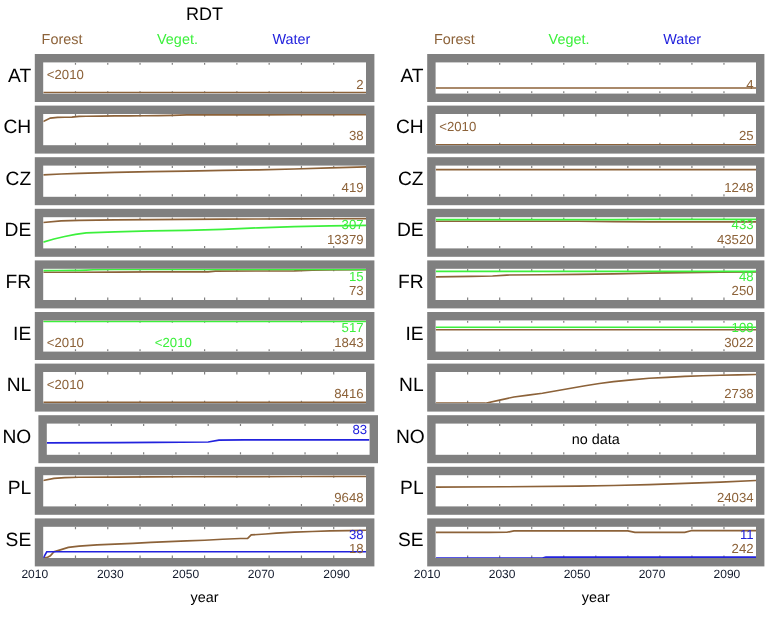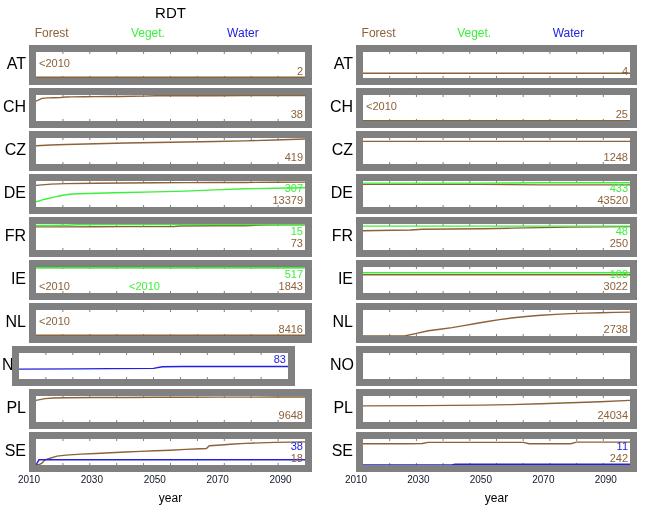--- a/index.html
+++ b/index.html
@@ -222,21 +222,21 @@
           <line x1="224.8" x2="224.8" y1="0" y2="3" stroke="#808080" stroke-width="1" vector-effect="non-scaling-stroke"></line>
           <line x1="224.8" x2="224.8" y1="35" y2="38" stroke="#808080" stroke-width="1" vector-effect="non-scaling-stroke"></line>
           <line x1="252.9" x2="252.9" y1="0" y2="3" stroke="#808080" stroke-width="1" vector-effect="non-scaling-stroke"></line>
           <line x1="252.9" x2="252.9" y1="35" y2="38" stroke="#808080" stroke-width="1" vector-effect="non-scaling-stroke"></line>
           <path d="M0.00 36.86 L281.00 36.86" fill="none" stroke="#8c6239" stroke-width="1.4" vector-effect="non-scaling-stroke"></path>
         </svg>
         <div class="pre2010 p-forest" style="color: rgb(140, 98, 57); top: 6px; left: 3px;">&lt;2010</div>
         <div class="vlabel" style="color: rgb(140, 98, 57); bottom: 1px;">8416</div>
       </div>
       <div class="rowlabel" style="top: 356px; left: 0px; width: 26px;">NO</div>
-      <div class="panel" style="left: 12px; top: 346px; width: 283px; height: 40px; border-color: rgb(128, 128, 128); text-decoration: underline;">
+      <div class="panel" style="left: 32px; top: 346px; width: 283px; height: 40px; border-color: rgb(128, 128, 128); text-decoration: underline;">
         <svg class="plotsvg" viewBox="0 0 281 38" preserveAspectRatio="none">
           <line x1="28.1" x2="28.1" y1="0" y2="3" stroke="#808080" stroke-width="1" vector-effect="non-scaling-stroke"></line>
           <line x1="28.1" x2="28.1" y1="35" y2="38" stroke="#808080" stroke-width="1" vector-effect="non-scaling-stroke"></line>
           <line x1="56.2" x2="56.2" y1="0" y2="3" stroke="#808080" stroke-width="1" vector-effect="non-scaling-stroke"></line>
           <line x1="56.2" x2="56.2" y1="35" y2="38" stroke="#808080" stroke-width="1" vector-effect="non-scaling-stroke"></line>
           <line x1="84.3" x2="84.3" y1="0" y2="3" stroke="#808080" stroke-width="1" vector-effect="non-scaling-stroke"></line>
           <line x1="84.3" x2="84.3" y1="35" y2="38" stroke="#808080" stroke-width="1" vector-effect="non-scaling-stroke"></line>
           <line x1="112.4" x2="112.4" y1="0" y2="3" stroke="#808080" stroke-width="1" vector-effect="non-scaling-stroke"></line>
           <line x1="112.4" x2="112.4" y1="35" y2="38" stroke="#808080" stroke-width="1" vector-effect="non-scaling-stroke"></line>
           <line x1="140.5" x2="140.5" y1="0" y2="3" stroke="#808080" stroke-width="1" vector-effect="non-scaling-stroke"></line>
@@ -517,20 +517,21 @@
           <line x1="139.5" x2="139.5" y1="35" y2="38" stroke="#808080" stroke-width="1" vector-effect="non-scaling-stroke"></line>
           <line x1="167.4" x2="167.4" y1="0" y2="3" stroke="#808080" stroke-width="1" vector-effect="non-scaling-stroke"></line>
           <line x1="167.4" x2="167.4" y1="35" y2="38" stroke="#808080" stroke-width="1" vector-effect="non-scaling-stroke"></line>
           <line x1="195.3" x2="195.3" y1="0" y2="3" stroke="#808080" stroke-width="1" vector-effect="non-scaling-stroke"></line>
           <line x1="195.3" x2="195.3" y1="35" y2="38" stroke="#808080" stroke-width="1" vector-effect="non-scaling-stroke"></line>
           <line x1="223.2" x2="223.2" y1="0" y2="3" stroke="#808080" stroke-width="1" vector-effect="non-scaling-stroke"></line>
           <line x1="223.2" x2="223.2" y1="35" y2="38" stroke="#808080" stroke-width="1" vector-effect="non-scaling-stroke"></line>
           <line x1="251.1" x2="251.1" y1="0" y2="3" stroke="#808080" stroke-width="1" vector-effect="non-scaling-stroke"></line>
           <line x1="251.1" x2="251.1" y1="35" y2="38" stroke="#808080" stroke-width="1" vector-effect="non-scaling-stroke"></line>
         </svg>
+        <div class="nodata">no data</div>
       </div>
       <div class="rowlabel" style="top: 399px; left: 0px; width: 23px;">PL</div>
       <div class="panel" style="left: 26px; top: 389px; width: 281px; height: 40px; border-color: rgb(128, 128, 128);">
         <svg class="plotsvg" viewBox="0 0 279 38" preserveAspectRatio="none">
           <line x1="27.9" x2="27.9" y1="0" y2="3" stroke="#808080" stroke-width="1" vector-effect="non-scaling-stroke"></line>
           <line x1="27.9" x2="27.9" y1="35" y2="38" stroke="#808080" stroke-width="1" vector-effect="non-scaling-stroke"></line>
           <line x1="55.8" x2="55.8" y1="0" y2="3" stroke="#808080" stroke-width="1" vector-effect="non-scaling-stroke"></line>
           <line x1="55.8" x2="55.8" y1="35" y2="38" stroke="#808080" stroke-width="1" vector-effect="non-scaling-stroke"></line>
           <line x1="83.7" x2="83.7" y1="0" y2="3" stroke="#808080" stroke-width="1" vector-effect="non-scaling-stroke"></line>
           <line x1="83.7" x2="83.7" y1="35" y2="38" stroke="#808080" stroke-width="1" vector-effect="non-scaling-stroke"></line>

